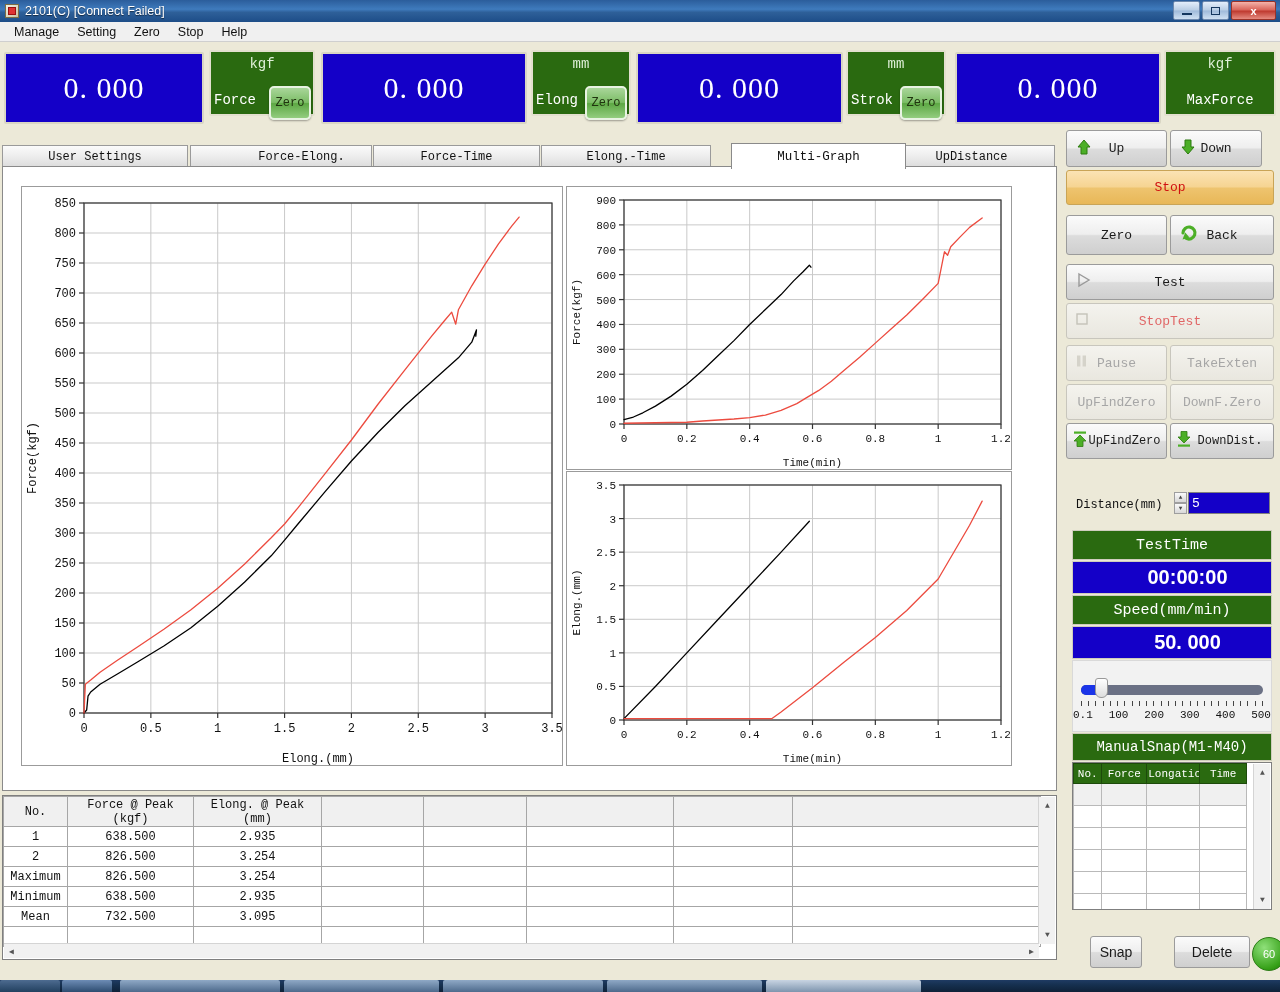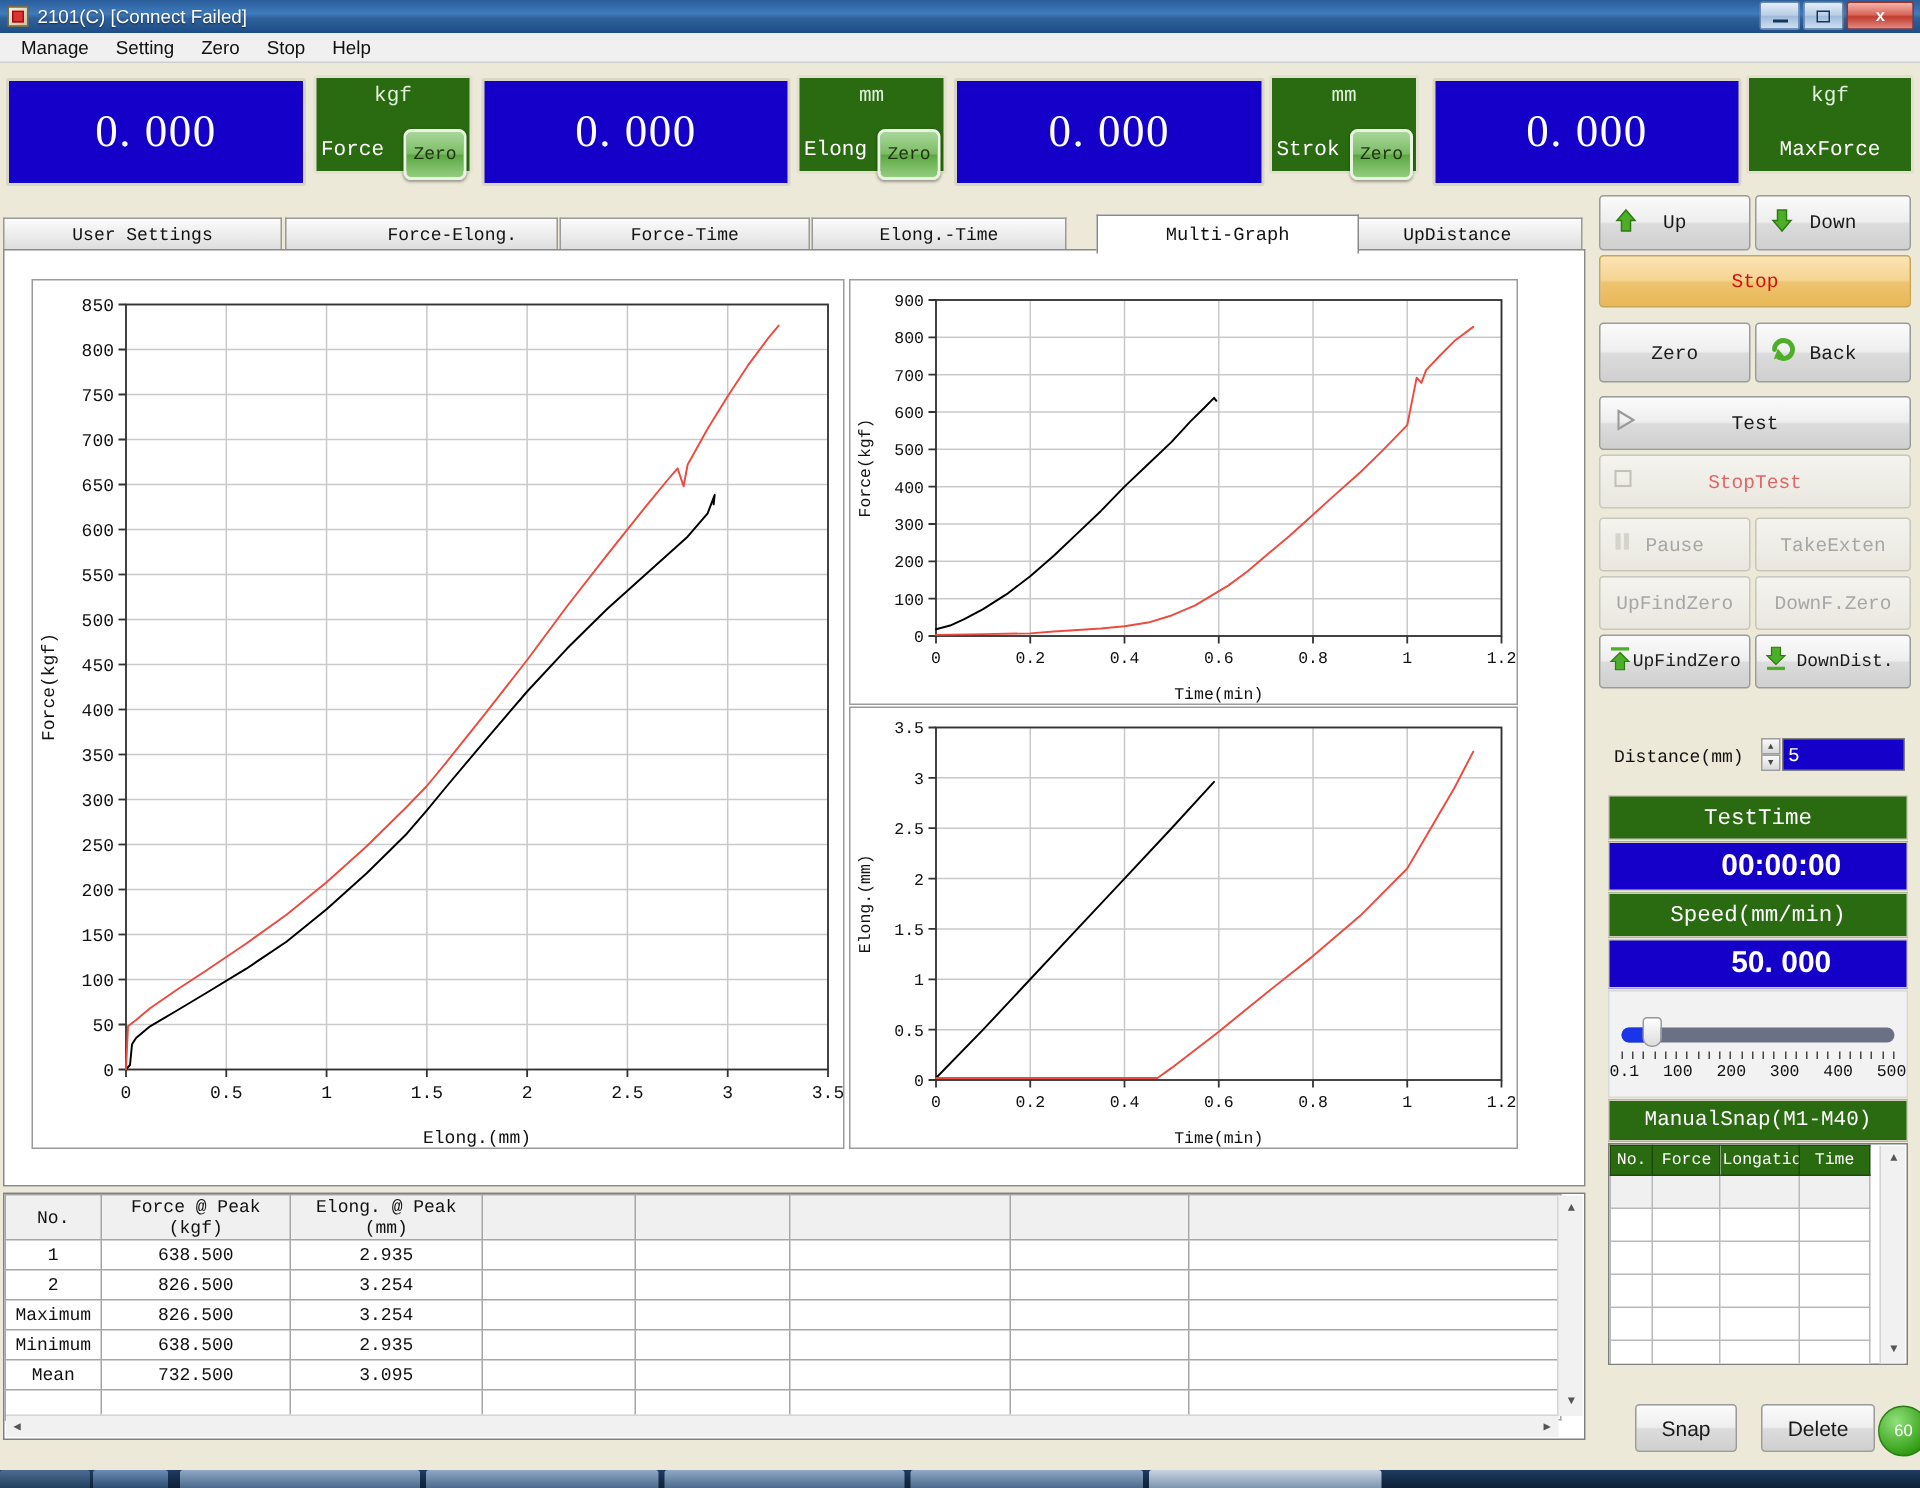--- a/index.html
+++ b/index.html
@@ -603,21 +603,21 @@
   <div class="sidebar">
 
     <div class="sb-btn" style="left:4px;  top:0px; width:101px; height:37px;">
       <span class="ic">
         <svg width="18" height="18" viewBox="0 0 18 18">
             <polygon points="9,2 15,9 12,9 12,16 6,16 6,9 3,9" fill="#4caf27" stroke="#2d7a10" stroke-width="1"></polygon>
           </svg>
       </span>
       <span>Up</span>
     </div>
-    <div class="sb-btn" style="left:108px; top:0px; width:104px; height:37px;font-family:Liberation Mono, monospace;">
+    <div class="sb-btn" style="left:108px; top:0px; width:92px; height:37px;font-family:Liberation Mono, monospace;">
       <span class="ic">
         <svg width="18" height="18" viewBox="0 0 18 18">
             <polygon points="9,16 3,9 6,9 6,2 12,2 12,9 15,9" fill="#4caf27" stroke="#2d7a10" stroke-width="1"></polygon>
           </svg>
       </span>
       <span>Down</span>
     </div>
 
     <div class="sb-btn stop" style="left:4px; top:40px; width:208px; height:35px;">Stop</div>
 
@@ -788,21 +788,21 @@
             </tr>
           </tbody>
       </table>
       <div class="vscroll" style="height:146px;">
         <div class="arr">▲</div>
         <div style="height:110px"></div>
         <div class="arr">▼</div>
       </div>
     </div>
 
-    <div class="sb-btn" style="left:28px;  top:806px; width:68px; height:32px; font-family:'Liberation Sans',sans-serif; font-size:14px;">Snap</div>
+    <div class="sb-btn" style="left:28px;  top:806px; width:52px; height:32px; font-family:'Liberation Sans',sans-serif; font-size:14px;">Snap</div>
     <div class="sb-btn" style="left:112px; top:806px; width:76px; height:32px; font-family:'Liberation Sans',sans-serif; font-size:14px;">Delete</div>
 
     <div class="fab">60</div>
   </div>
 
   <div class="taskbar">
     <div class="tb-item" style="left:0px;   width:60px; background:linear-gradient(180deg,#4d6b90,#22405f);"></div>
     <div class="tb-item" style="left:62px;  width:50px; background:linear-gradient(180deg,#6d8cb5,#2d4c70);"></div>
     <div class="tb-item" style="left:120px; width:160px; background:linear-gradient(180deg,#8fa9c6,#4d6a8c);"></div>
     <div class="tb-item" style="left:284px; width:155px; background:linear-gradient(180deg,#8fa9c6,#4d6a8c);"></div>

